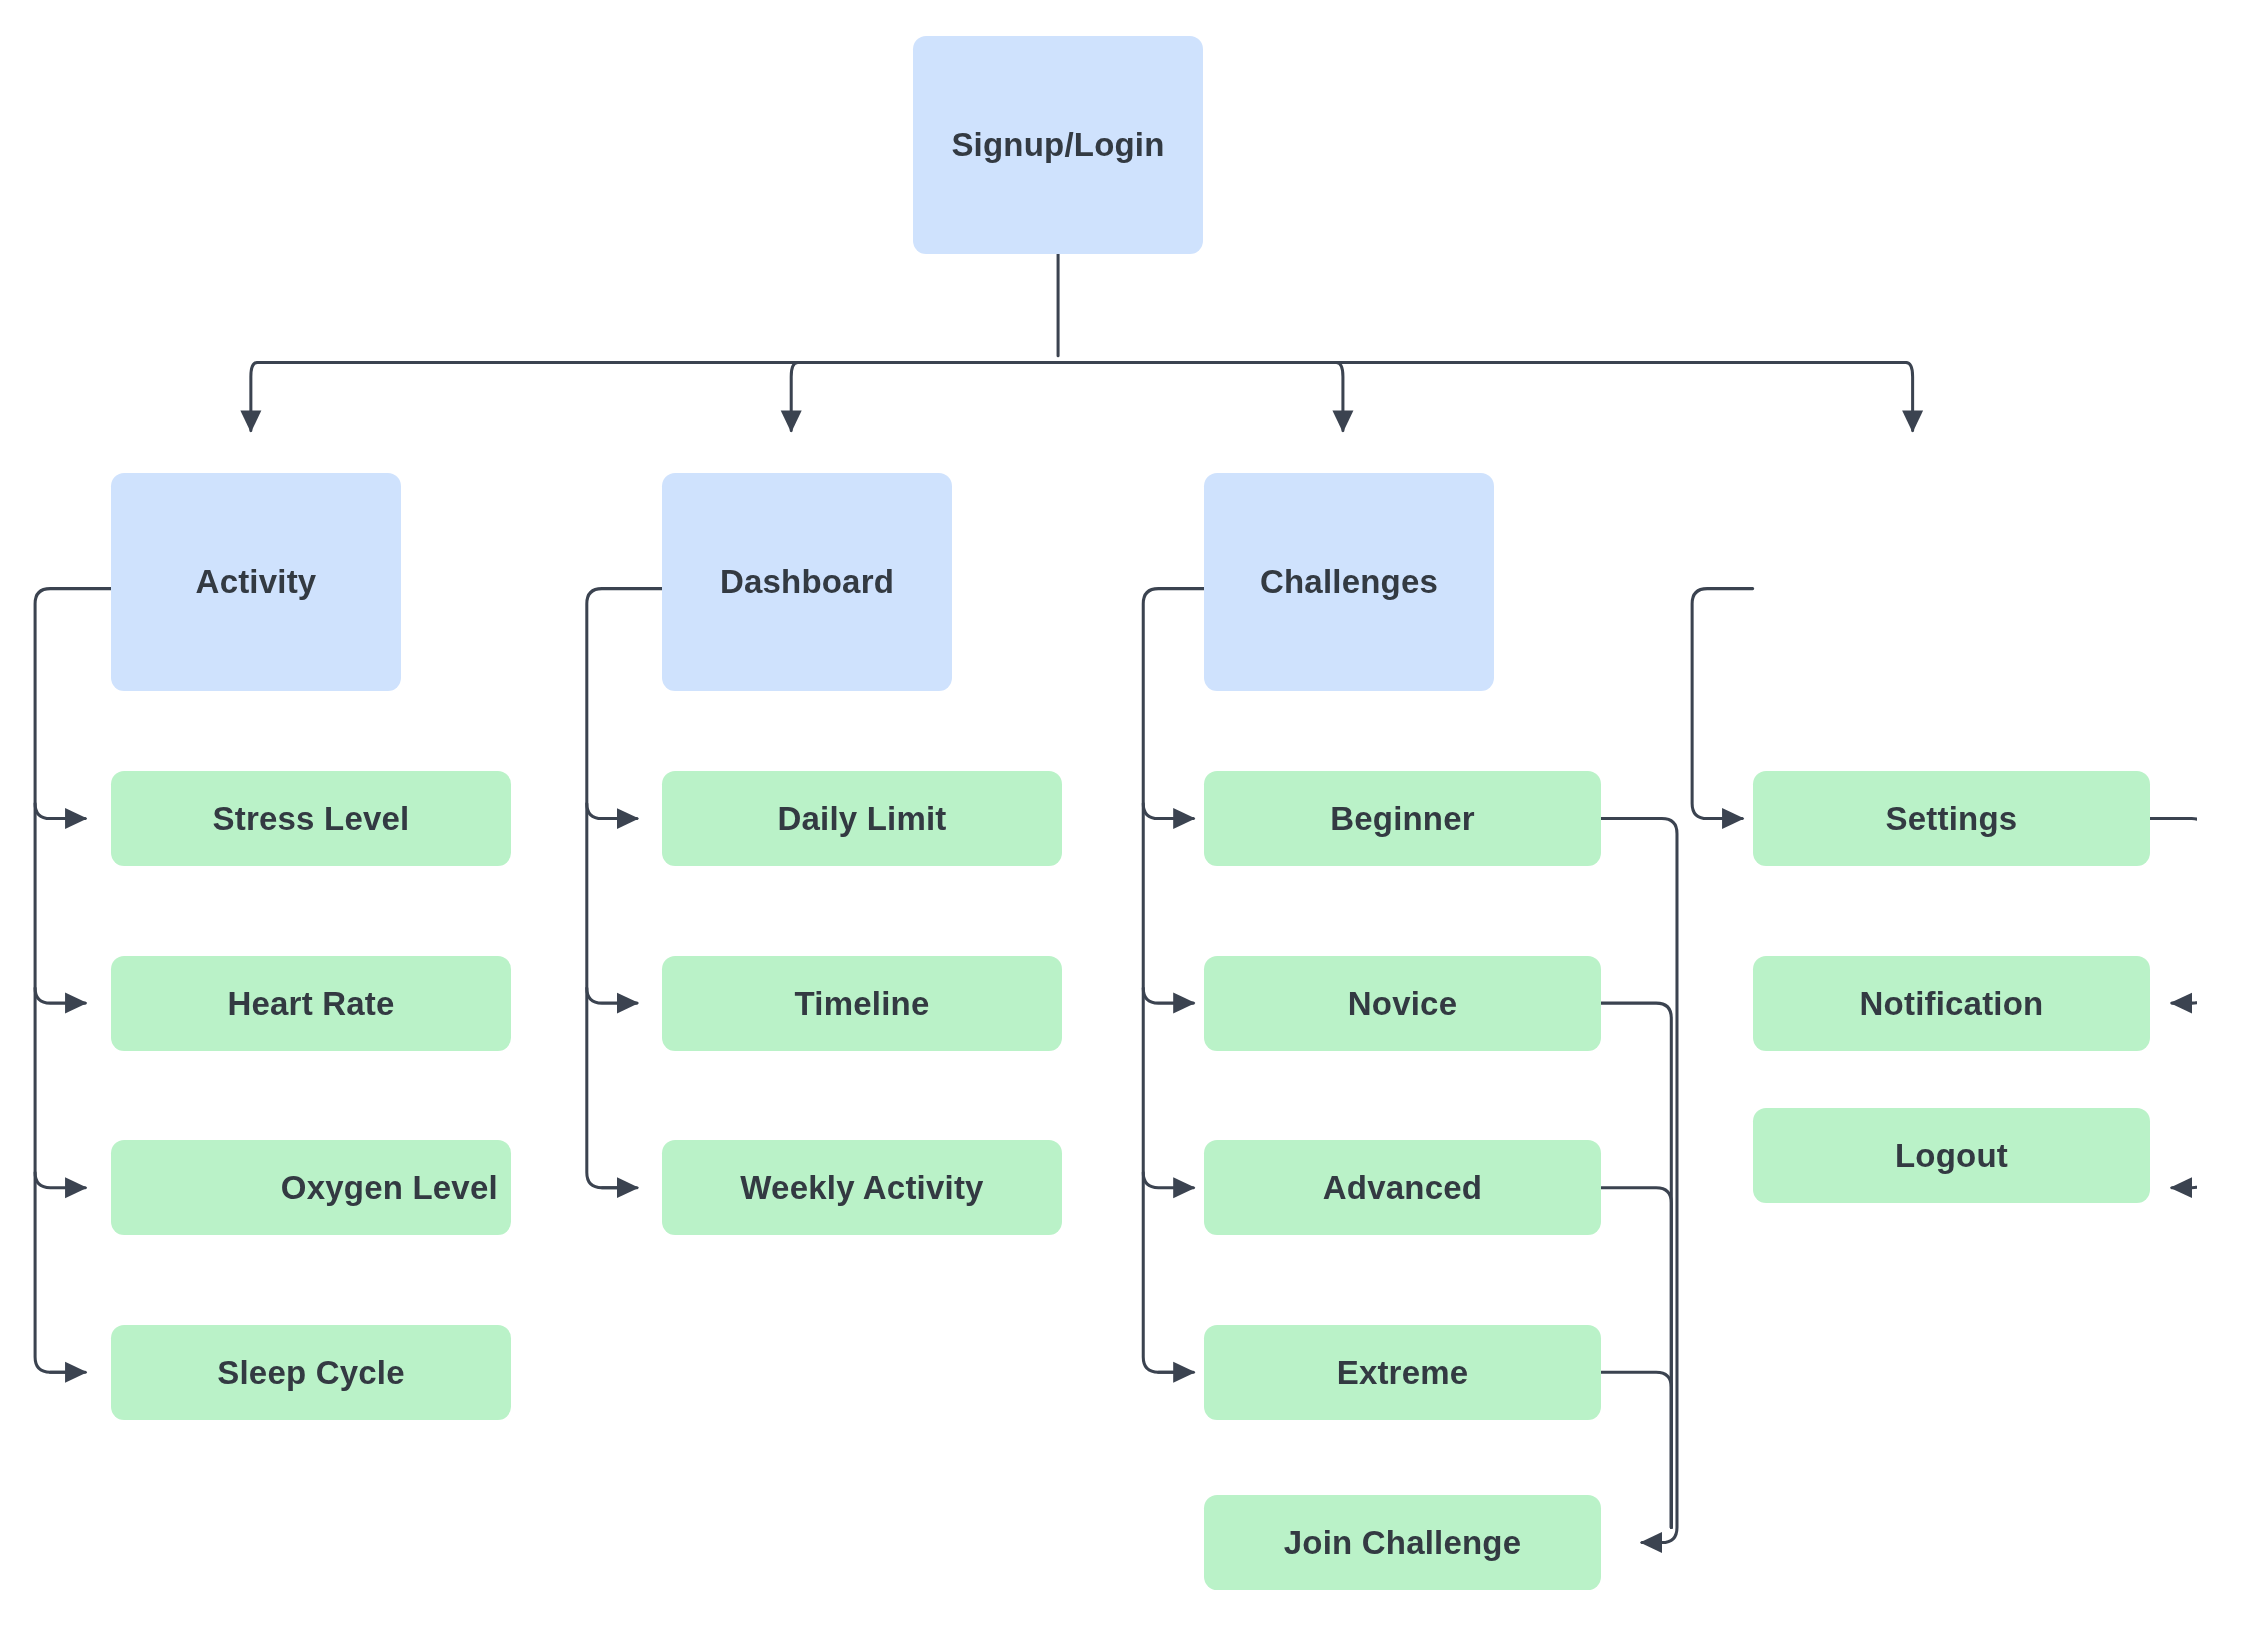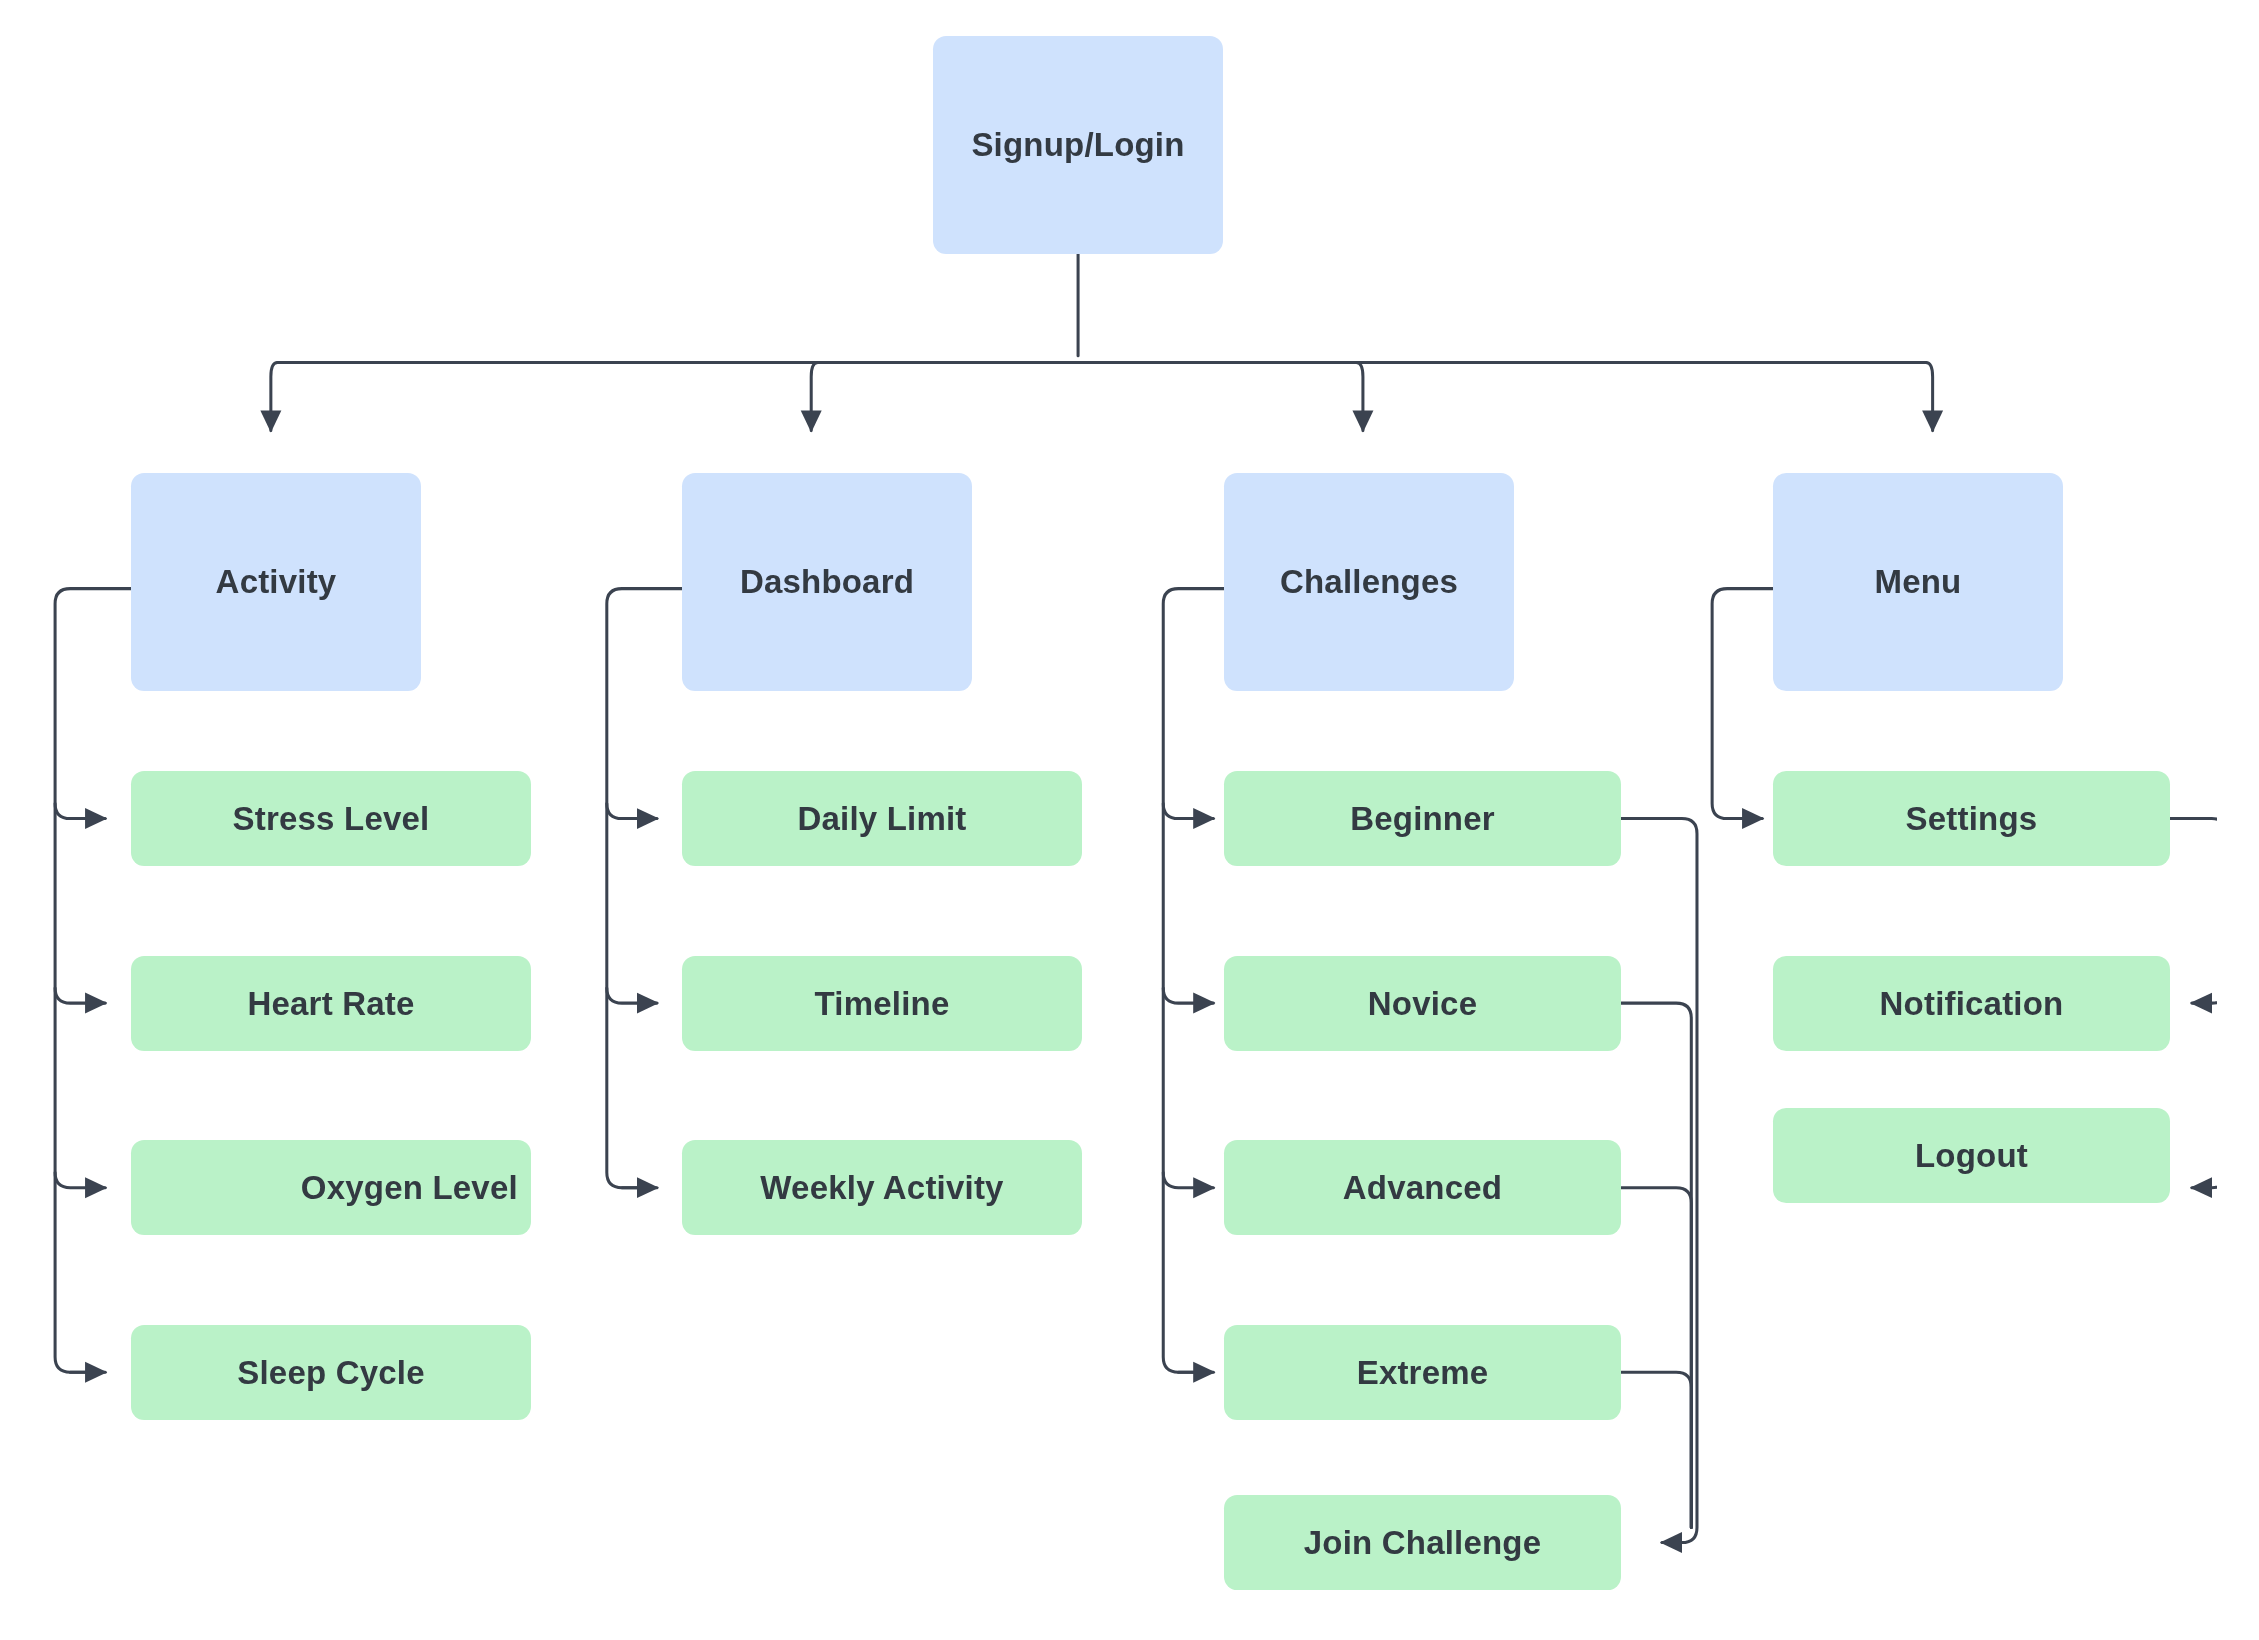--- a/index.html
+++ b/index.html
@@ -10,21 +10,20 @@
   }
   body {
     font-family: "Liberation Sans", "DejaVu Sans", sans-serif;
   }
   #stage {
     position: relative;
     width: 2197px;
     height: 1640px;
     background: #ffffff;
     overflow: hidden;
-    margin-left: 20px;
   }
   #edges {
     position: absolute;
     left: 0;
     top: 0;
     width: 2260px;
     height: 1640px;
     pointer-events: none;
   }
   .node {
@@ -117,23 +116,20 @@
   </div>
 
   <div class="node primary" style="left:662px; top:473px; width:290px; height:218px;">
     <span class="node-label">Dashboard</span>
   </div>
 
   <div class="node primary" style="left:1204px; top:473px; width:290px; height:218px;">
     <span class="node-label">Challenges</span>
   </div>
 
-  <div class="node primary" style="left:1753px; top:473px; width:290px; height:218px;">
-    <span class="node-label">Menu</span>
-  </div>
 
   <div class="node leaf" style="left:111px; top:771px; width:400px; height:95px;">
     <span class="node-label">Stress Level</span>
   </div>
   <div class="node leaf" style="left:111px; top:956px; width:400px; height:95px;">
     <span class="node-label">Heart Rate</span>
   </div>
   <div class="node leaf" style="left:111px; top:1140px; width:400px; height:95px;justify-content:flex-end;">
     <span class="node-label">Oxygen Level</span>
   </div>

